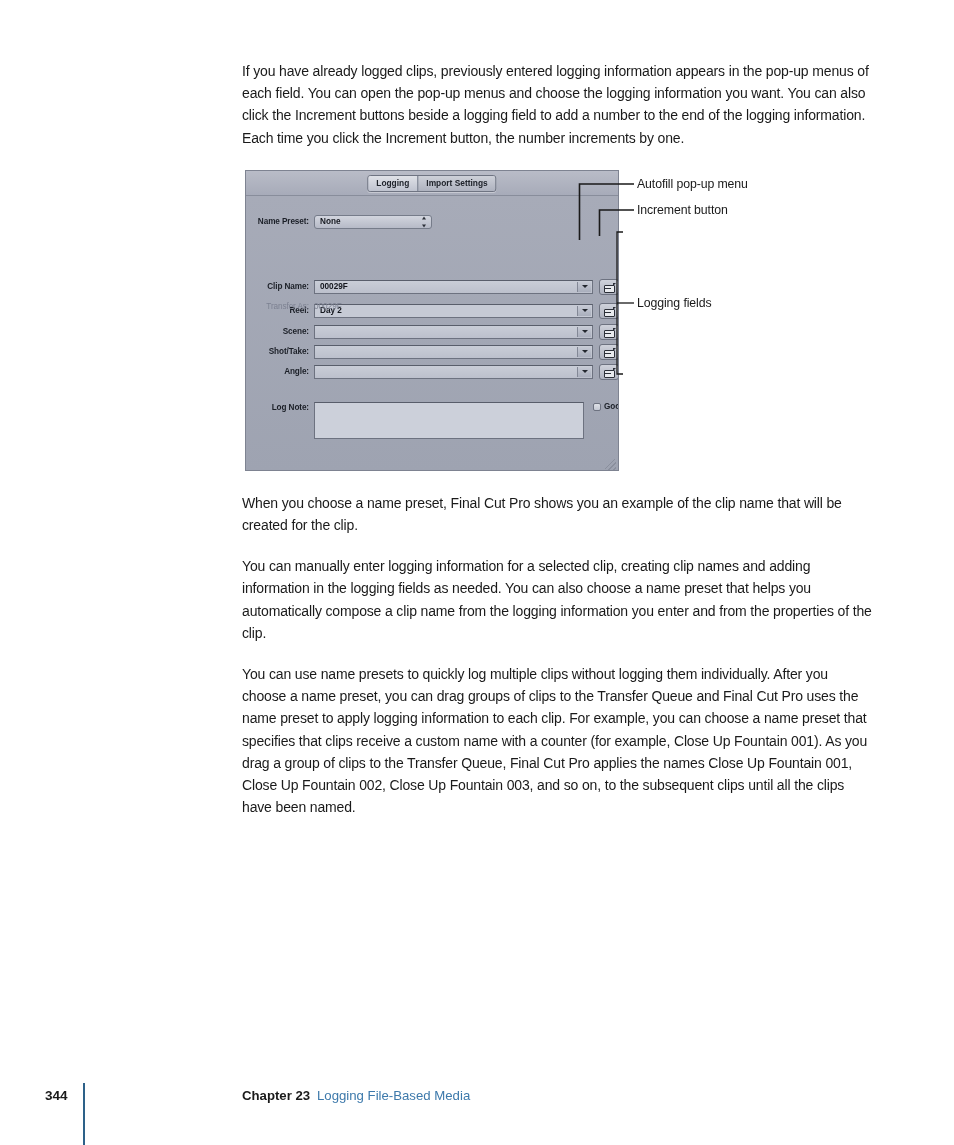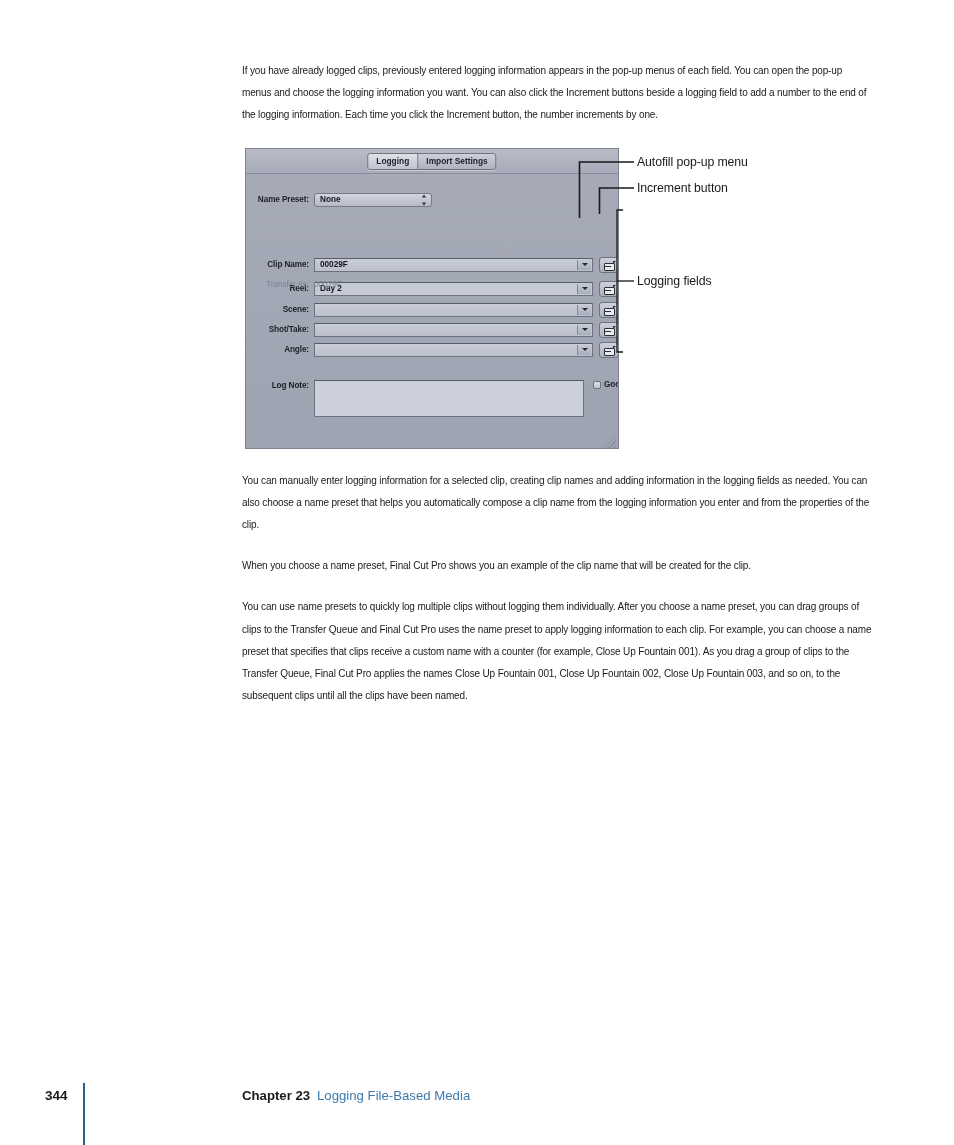--- a/index.html
+++ b/index.html
@@ -18,21 +18,21 @@
 
   
   .page-body {
     position: absolute;
     left: 242px;
     top: 60px;
     width: 632px;
   }
   p.para {
     margin: 0 0 19px 0;
-    font-size: 10px;
+    font-size: 14px;
     line-height: 22.2px;
     color: #1a1a1a;
     letter-spacing: -0.15px;
   }
   p.para.tight { margin-bottom: 0; }
 
   
   .figure {
     position: relative;
     margin: 11px 0 18px -1px;
@@ -482,22 +482,22 @@
         <path d="M 380 64 L 374 64 L 374 206 L 380 206" fill="none" stroke="#1a1a1a" stroke-width="1.3" transform="translate(2,0)"></path>
         <path d="M 376 135 L 393 135" fill="none" stroke="#1a1a1a" stroke-width="1.3"></path>
       </svg>
 
       <div class="callout-label" style="left:396px; top:9px;">Autofill pop-up menu</div>
       <div class="callout-label" style="left:396px; top:35px;">Increment button</div>
       <div class="callout-label" style="left:396px; top:128px;">Logging fields</div>
     </div>
   </div>
 
+  <p class="para">When you choose a name preset, Final Cut Pro shows you an example of the clip name that will be created for the clip.</p>
   <p class="para">You can manually enter logging information for a selected clip, creating clip names and adding information in the logging fields as needed. You can also choose a name preset that helps you automatically compose a clip name from the logging information you enter and from the properties of the clip.</p>
-  <p class="para">When you choose a name preset, Final Cut Pro shows you an example of the clip name that will be created for the clip.</p>
   <p class="para tight">You can use name presets to quickly log multiple clips without logging them individually. After you choose a name preset, you can drag groups of clips to the Transfer Queue and Final Cut Pro uses the name preset to apply logging information to each clip. For example, you can choose a name preset that specifies that clips receive a custom name with a counter (for example, Close Up Fountain 001). As you drag a group of clips to the Transfer Queue, Final Cut Pro applies the names Close Up Fountain 001, Close Up Fountain 002, Close Up Fountain 003, and so on, to the subsequent clips until all the clips have been named.</p>
 </div>
 
 <div class="footer">
   <div class="folio">344</div>
   <div class="folio-rule"></div>
   <div class="footer-chapter">Chapter 23</div>
   <div class="footer-title">Logging File-Based Media</div>
 </div>
 

